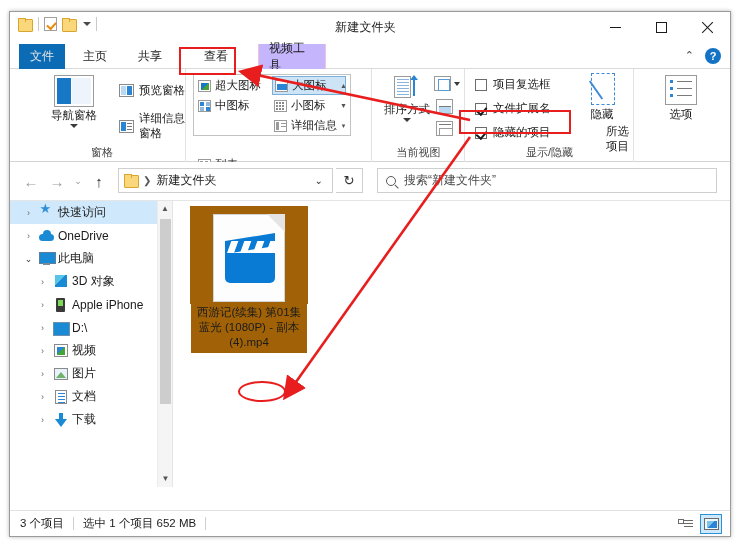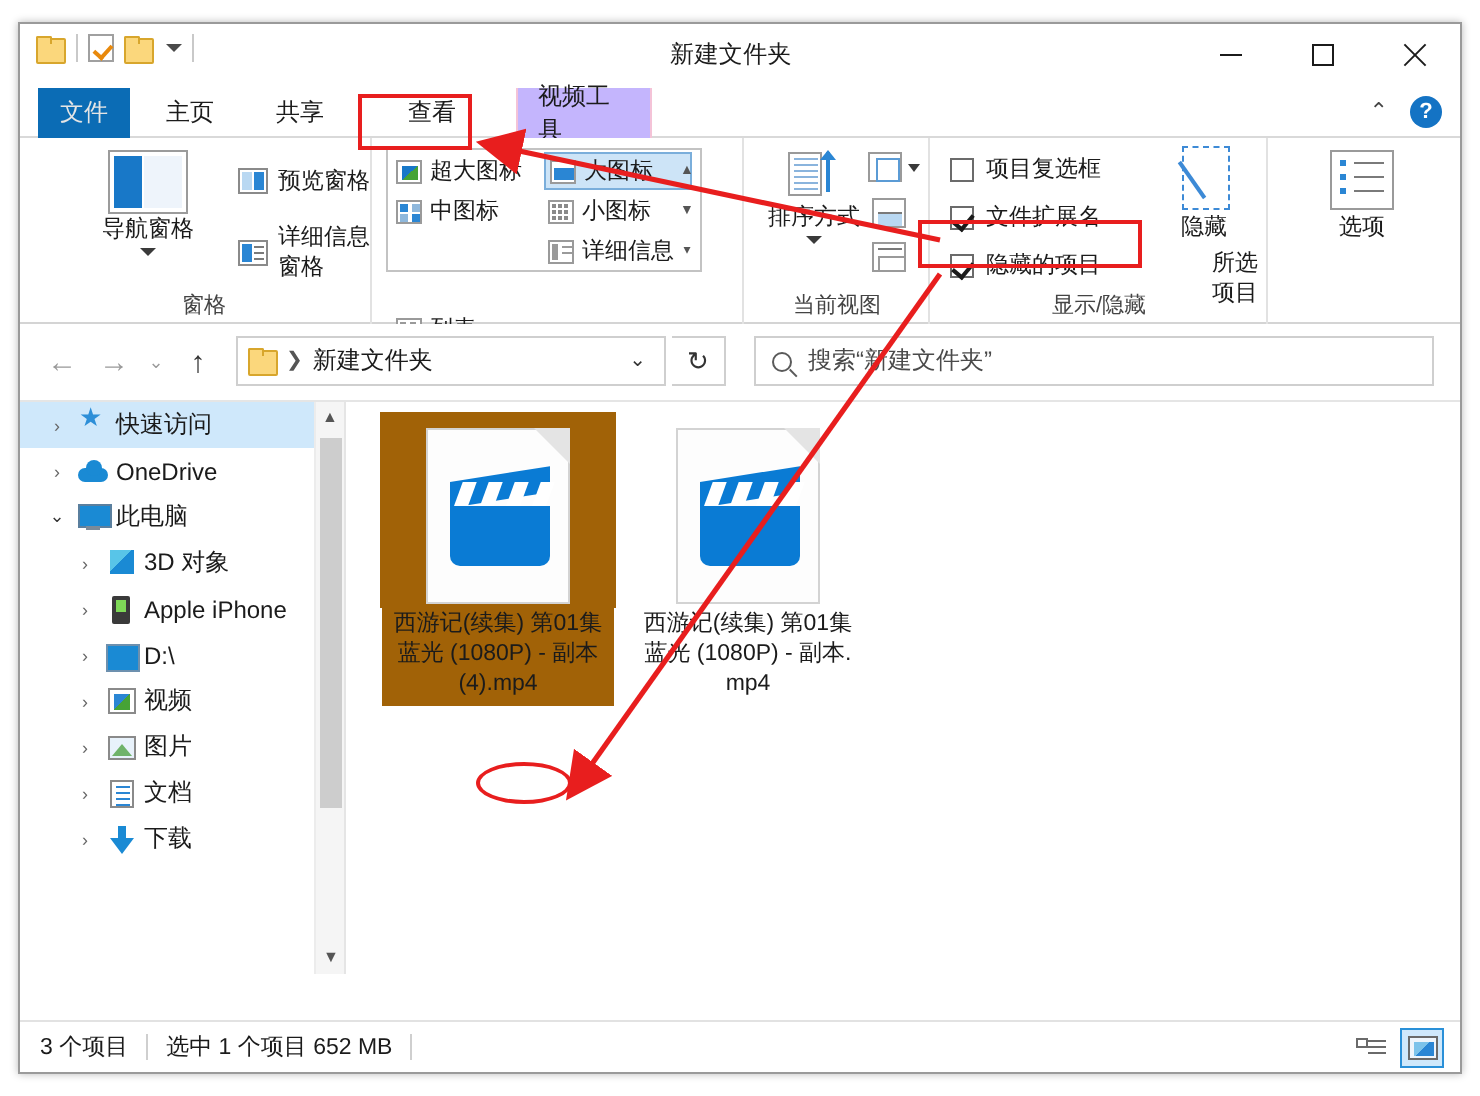--- a/index.html
+++ b/index.html
@@ -597,36 +597,20 @@
                 <span class="stripe" style="left:17px;"></span>
                 <span class="stripe" style="left:30px;"></span>
                 <span class="stripe" style="left:43px;"></span>
                 <span class="board"></span>
               </span>
             </div>
           </div>
           <span class="fname">西游记(续集) 第01集 蓝光 (1080P) - 副本 (4).mp4</span>
         </div>
 
-        <div class="fileitem" style="left:141px;top:5px;">
-          <div class="thumbwrap">
-            <div class="filepage">
-              <span class="fold"></span>
-              <span class="clap">
-                <span class="top"></span>
-                <span class="stripe" style="left:4px;"></span>
-                <span class="stripe" style="left:17px;"></span>
-                <span class="stripe" style="left:30px;"></span>
-                <span class="stripe" style="left:43px;"></span>
-                <span class="board"></span>
-              </span>
-            </div>
-          </div>
-          <span class="fname">西游记(续集) 第01集 蓝光 (1080P) - 副本.mp4</span>
-        </div>
 
 
       </div>
     </div>
 
     <div class="statusbar">
       <span class="st-text">3 个项目</span>
       <span class="st-sep"></span>
       <span class="st-text" style="margin-left:0;">选中 1 个项目  652 MB</span>
       <span class="st-sep"></span>

